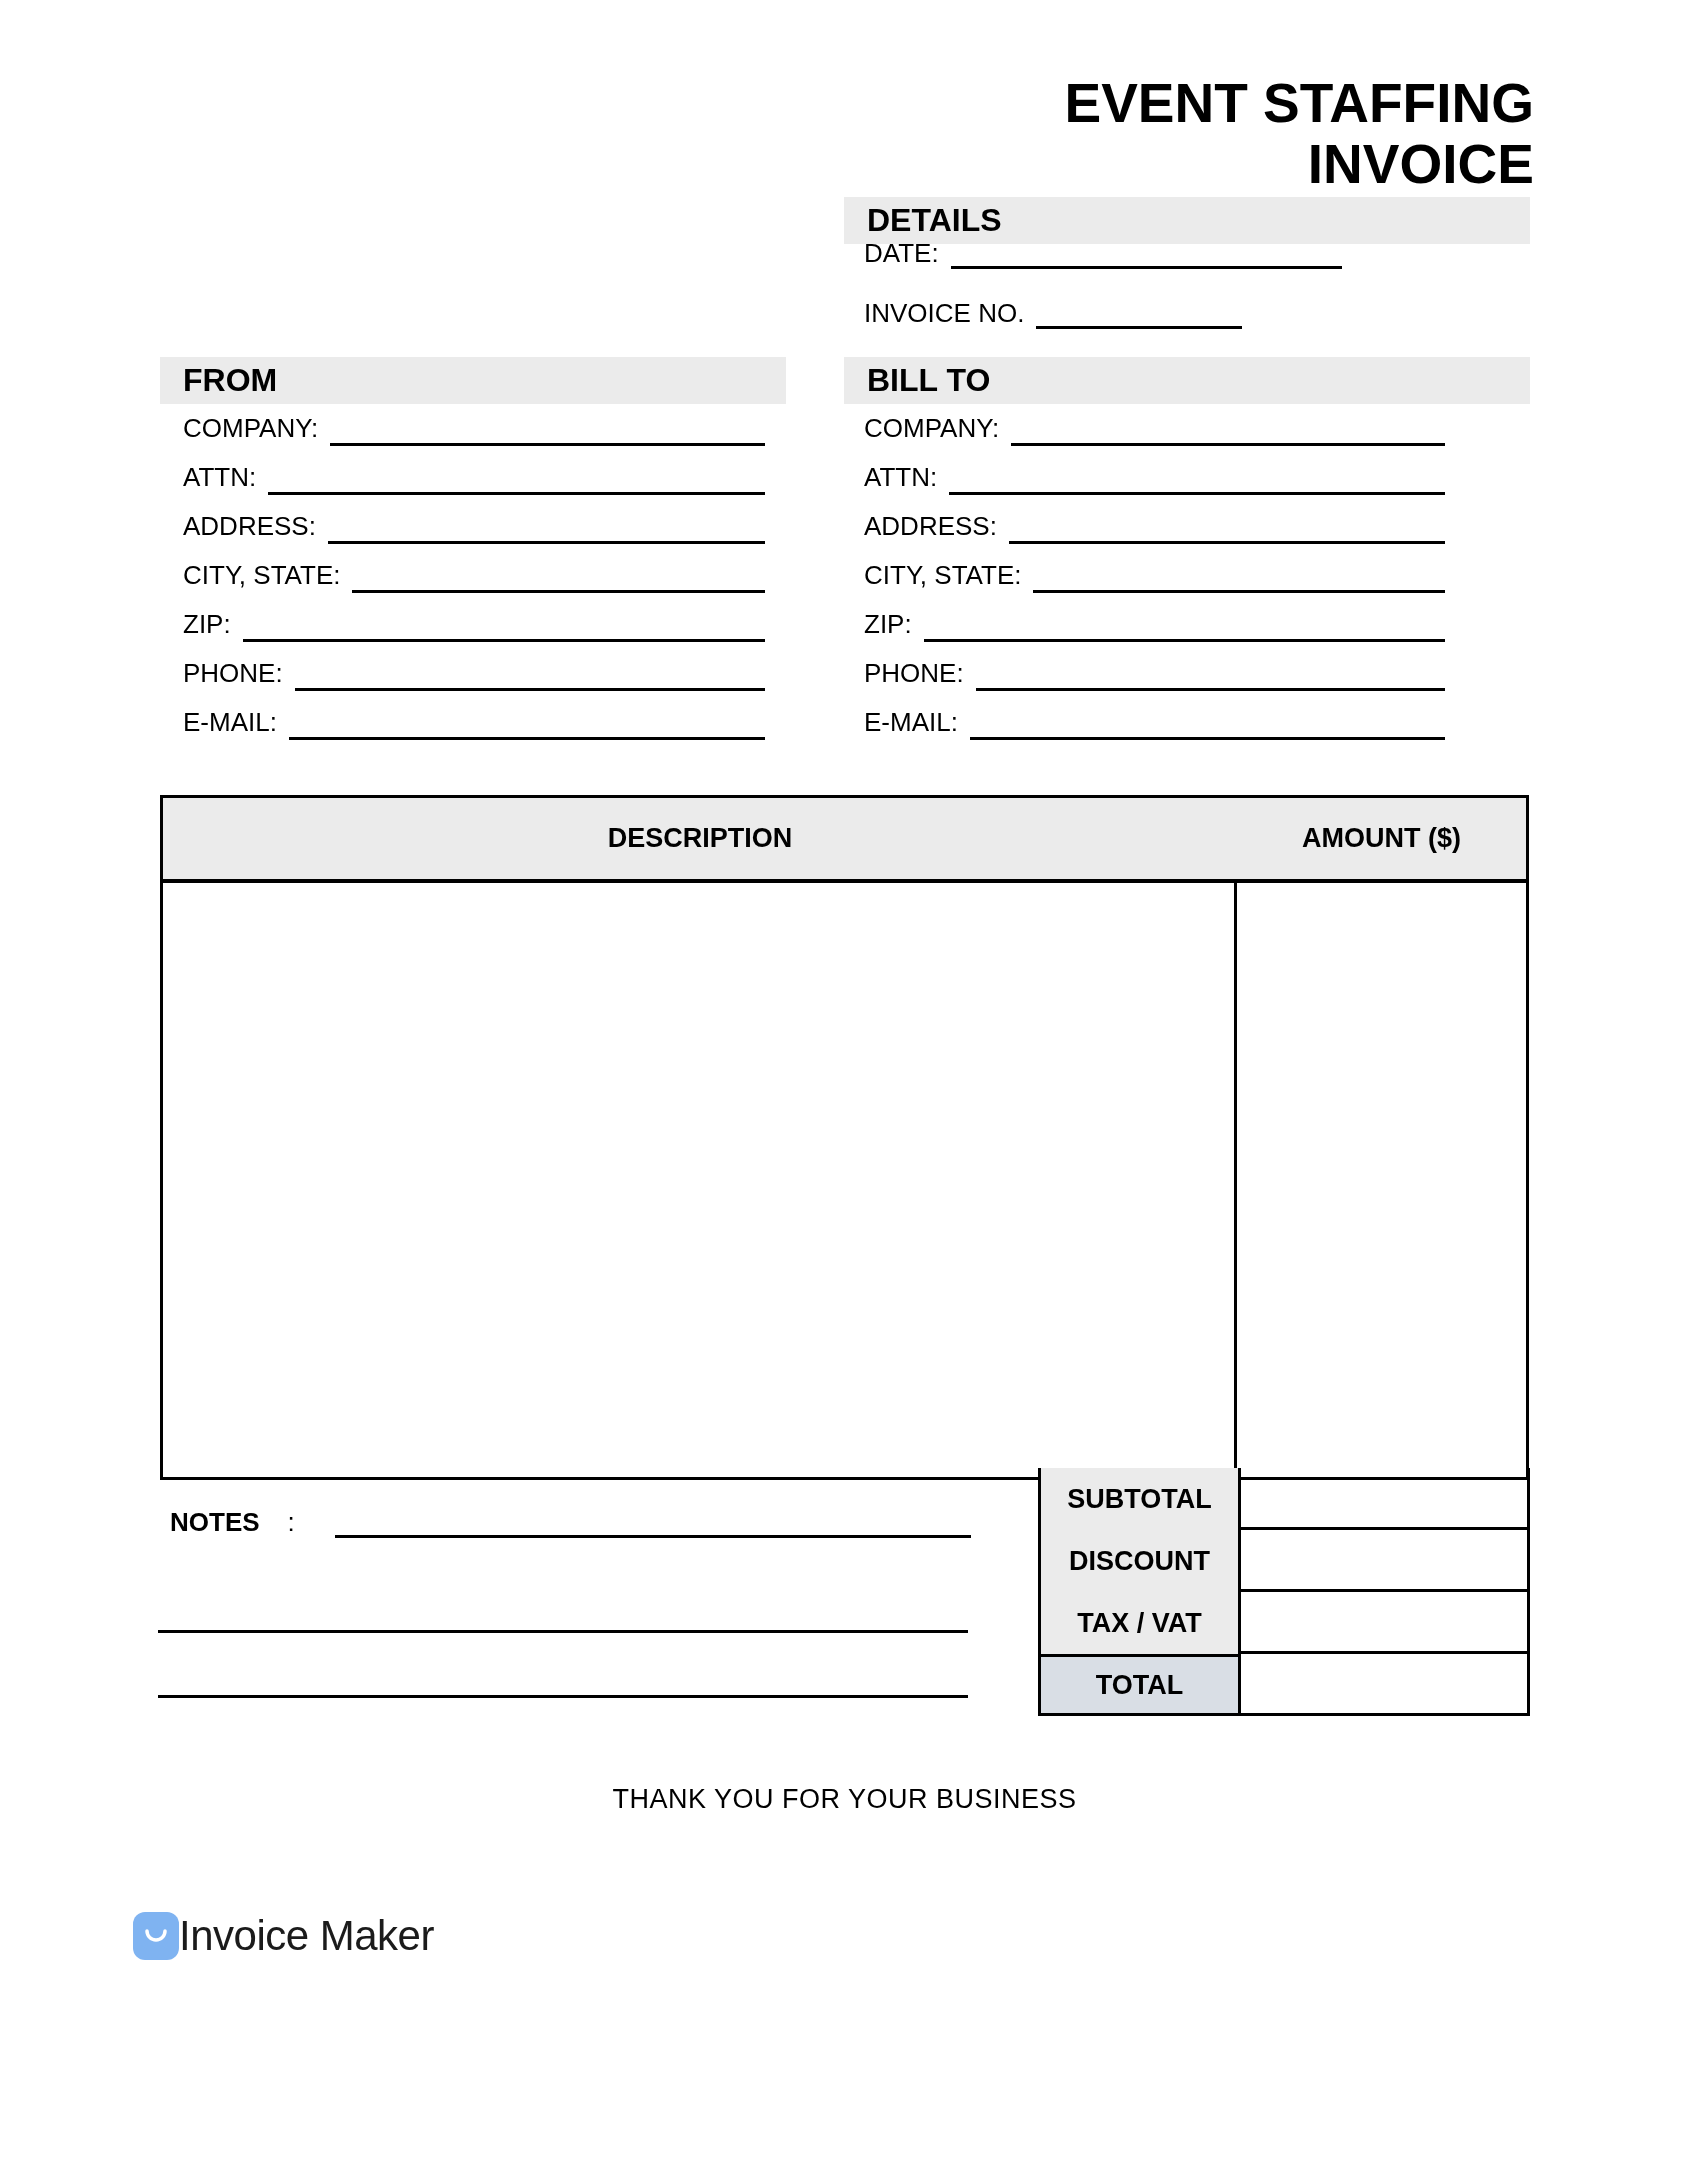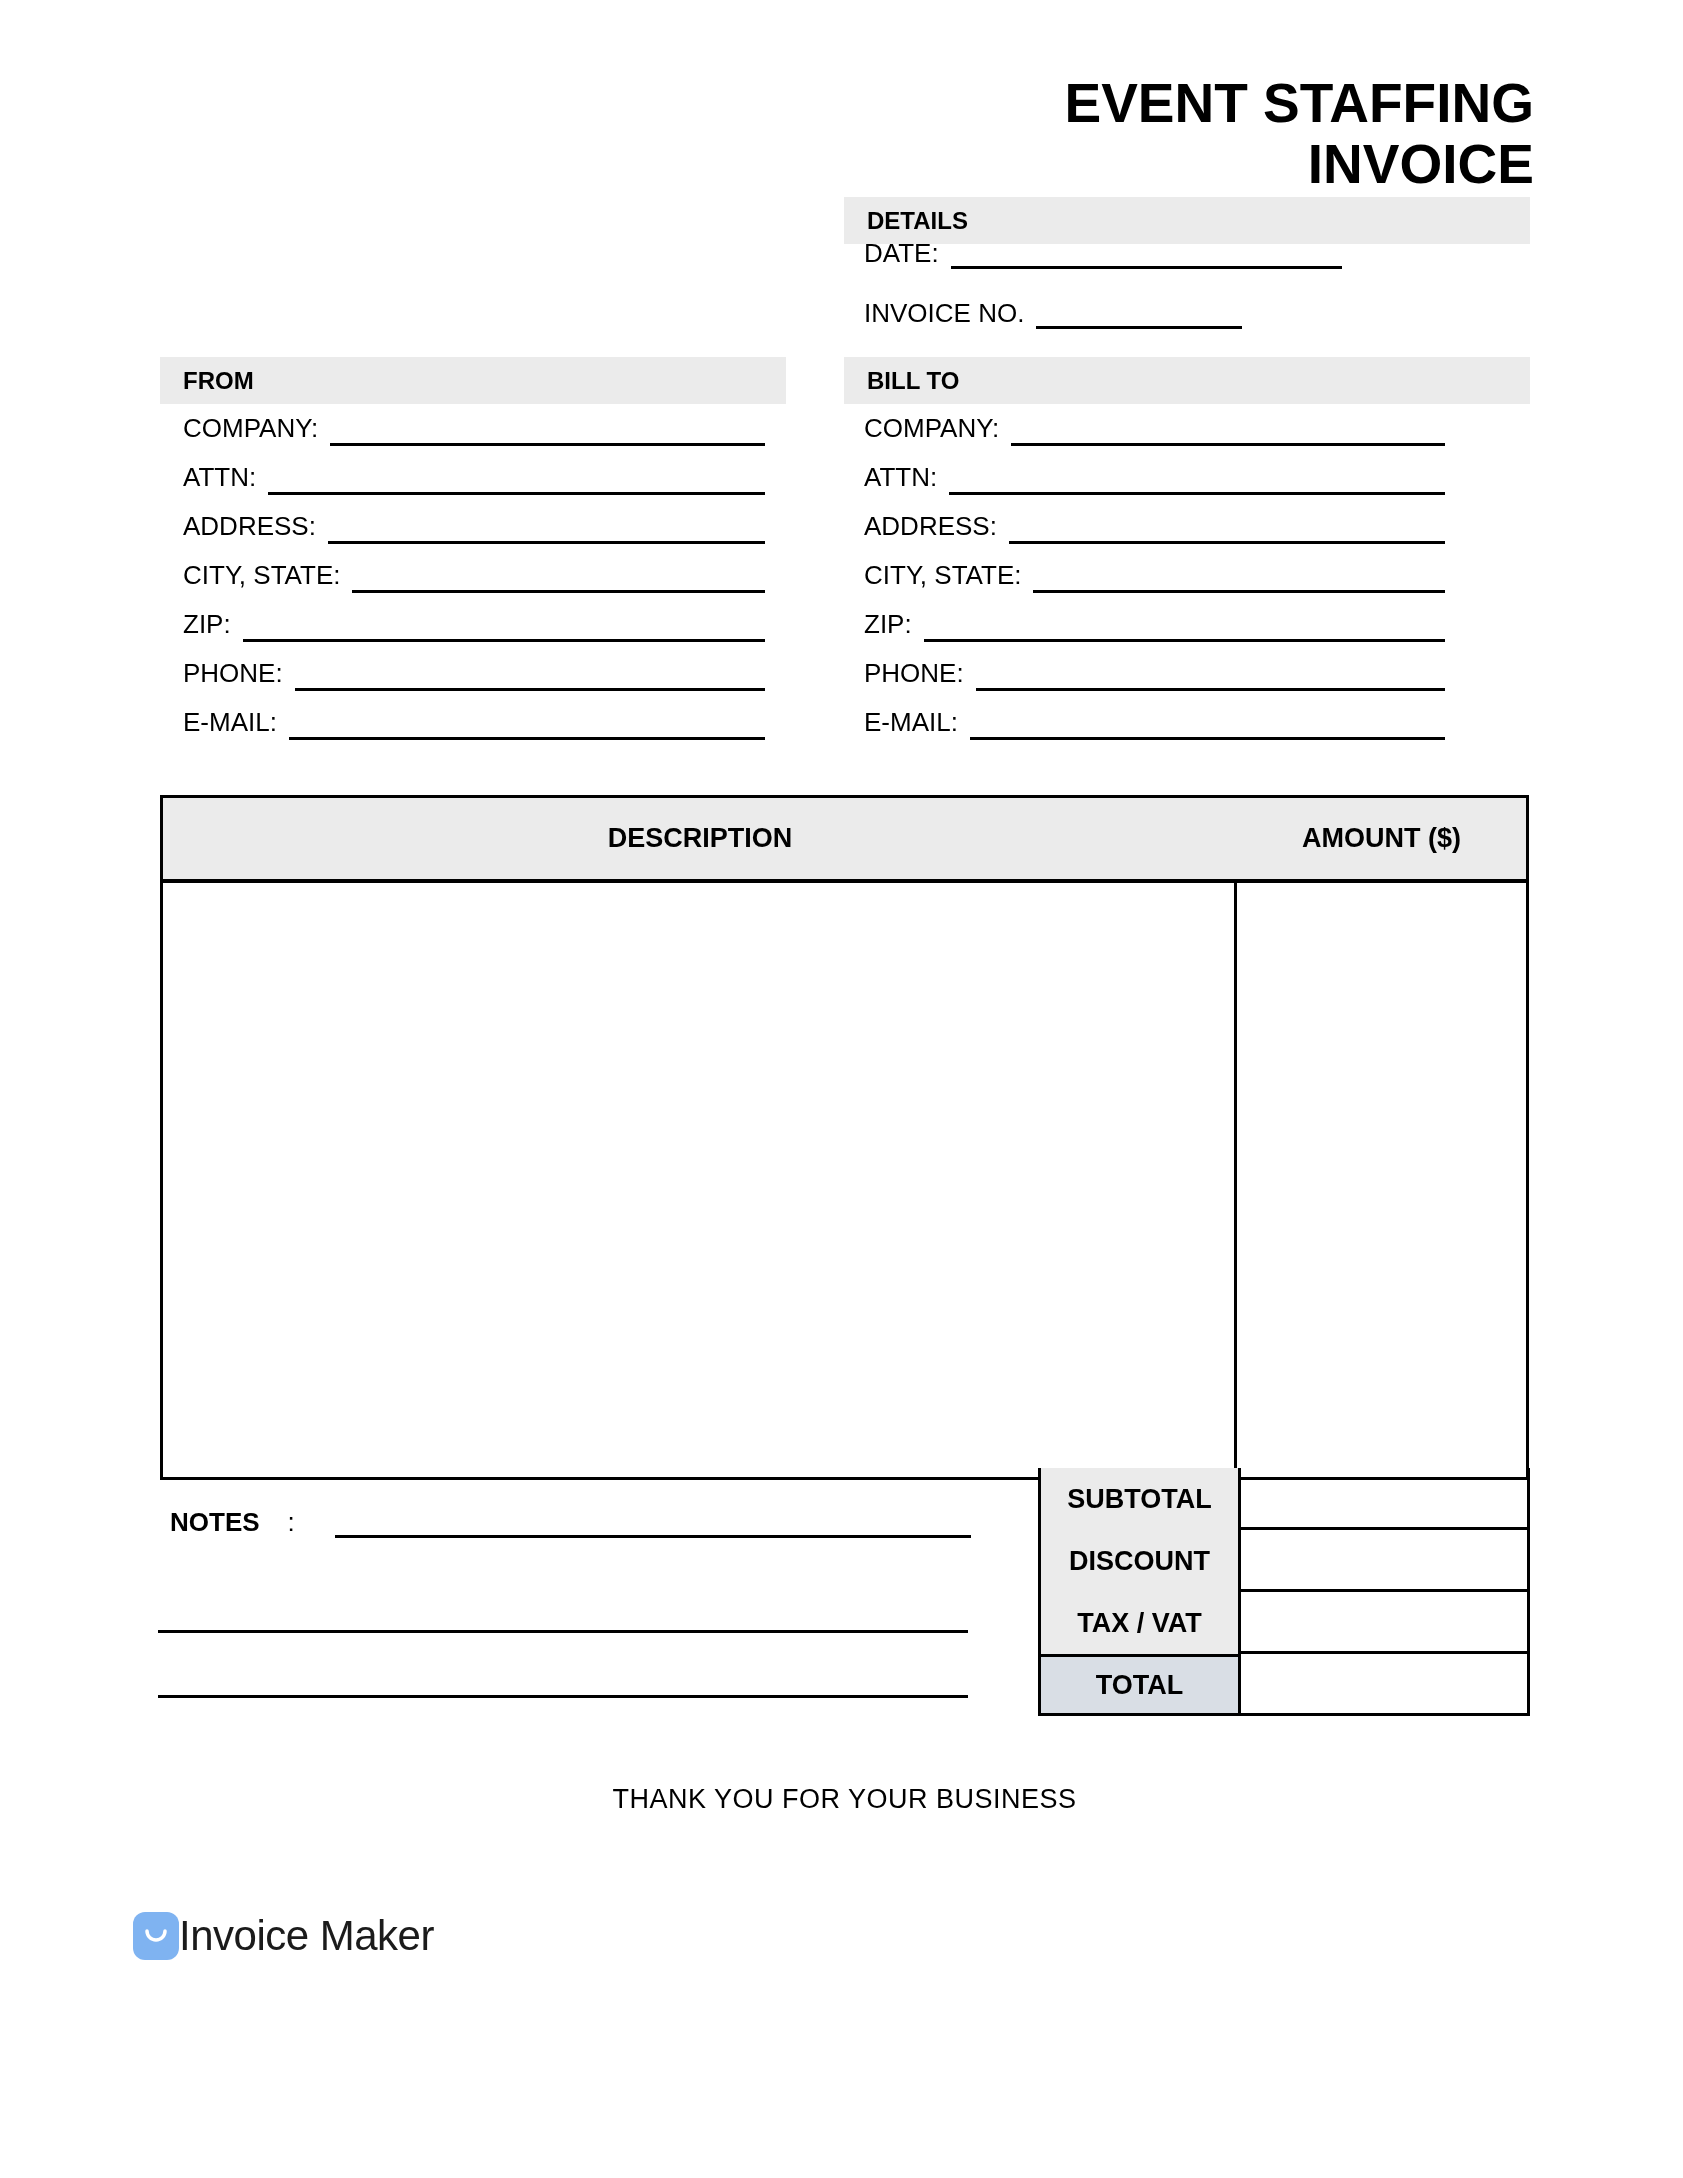--- a/index.html
+++ b/index.html
@@ -24,21 +24,21 @@
     text-align:right; font-weight:bold;
     font-size:55px; line-height:61px; letter-spacing:0px;
   }
 
   
   .bar {
     position:absolute; height:47px;
     background:var(--section-header-bg);
     display:flex; align-items:center;
     padding-left:23px;
-    font-size:24px; font-weight:bold;
+    font-size:32px; font-weight:bold;
   }
   .bar-details { left:844px; top:197px; width:686px; }
   .bar-from    { left:160px; top:357px; width:626px; }
   .bar-billto  { left:844px; top:357px; width:686px; }
 
   
   .fill-row { position:absolute; display:flex; align-items:flex-end; height:34px; }
   .fill-row .lbl { font-size:26px; line-height:32px; white-space:pre; }
   .fill-line { flex:1; margin-left:12px; border-bottom:3px solid var(--line-color); height:0; }
 

